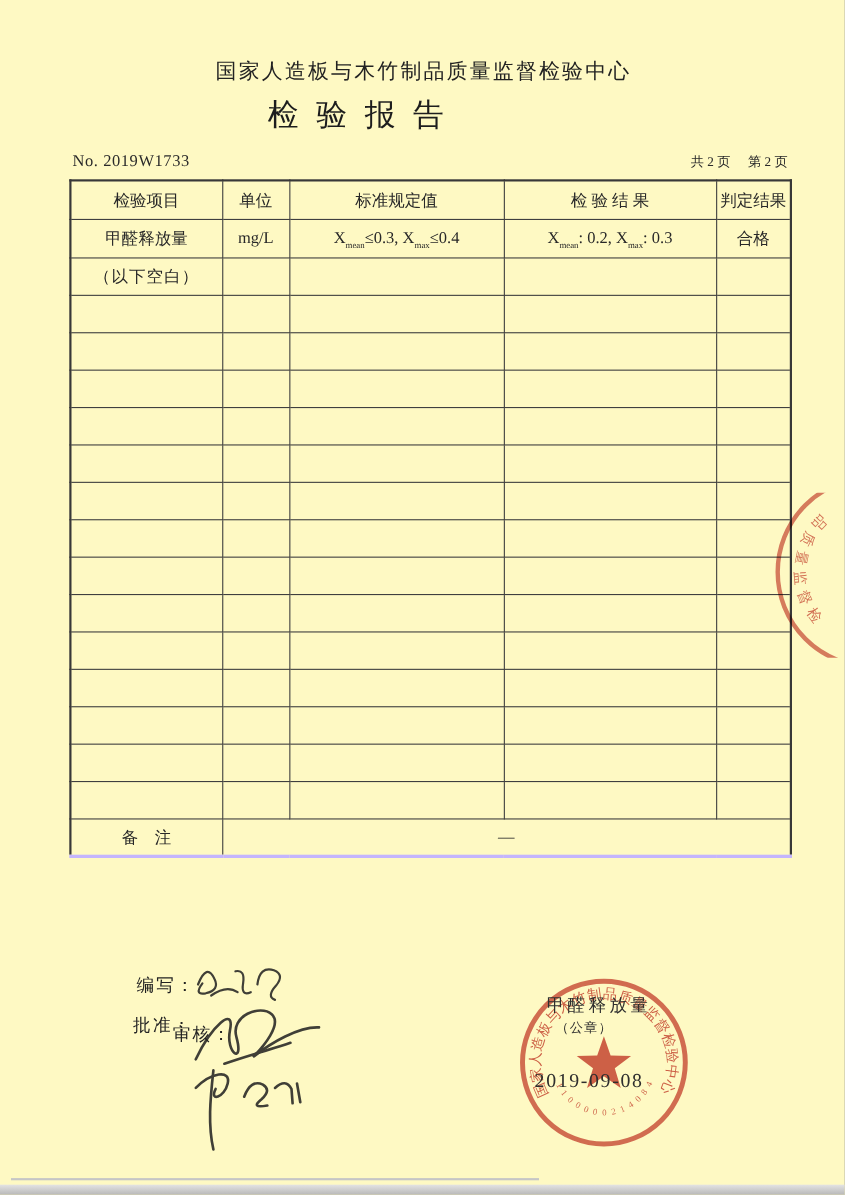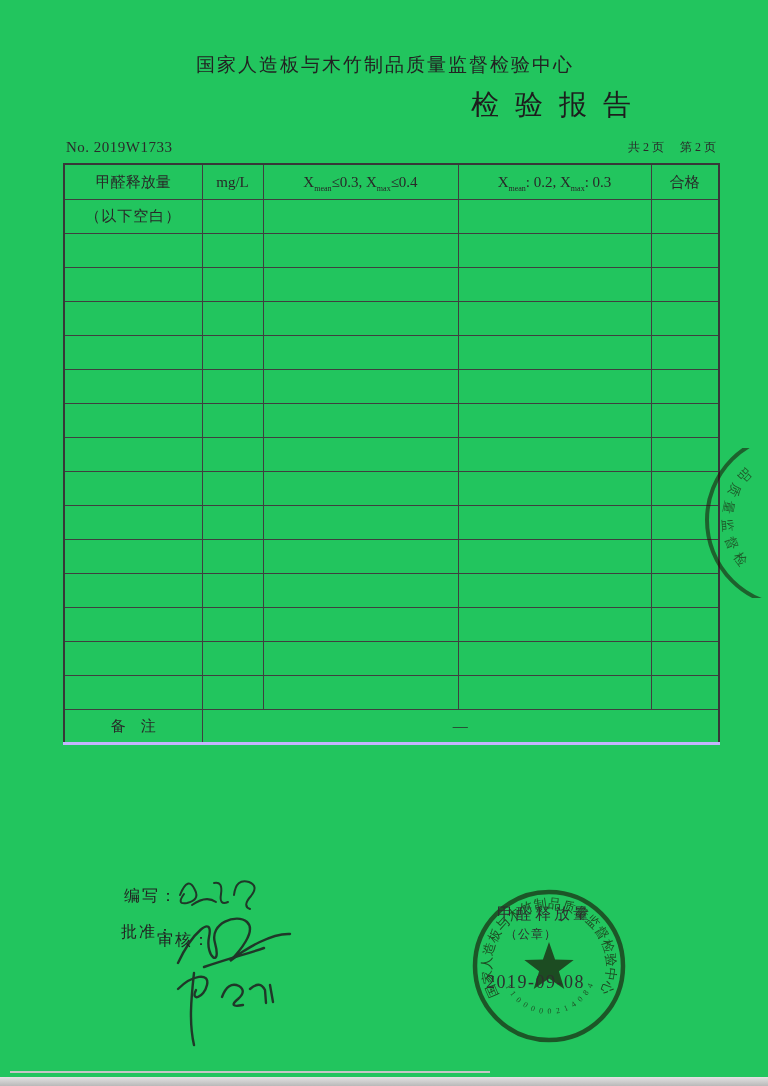--- a/index.html
+++ b/index.html
@@ -1,33 +1,33 @@
 <!DOCTYPE html>
 <html><head>
 <meta charset="utf-8">
 <style>
   html,body{margin:0;padding:0;}
   body{background:#888;}
   .page{
     position:relative;
     width:768px;height:1086px;
     margin:0 auto;
-    background:#22c55e;
+    background:#fef9c3;
     overflow:hidden;
     font-family:"Liberation Serif","DejaVu Serif",serif;
     color:#262626;
   }
   .institution{
     position:absolute;top:52px;left:0;width:768px;
     text-align:center;font-size:19px;letter-spacing:2px;text-indent:2px;
     color:#222;
   }
   .report-title{
     position:absolute;top:86px;left:0;width:647px;
-    text-align:right;font-size:28px;letter-spacing:16px;text-indent:16px;
+    text-align:center;font-size:28px;letter-spacing:16px;text-indent:16px;
     color:#1d1d1d;font-weight:normal;margin:0;
   }
   .report-no{
     position:absolute;top:139px;left:66px;font-size:15px;letter-spacing:.5px;color:#2a2a2a;
   }
   .pages{
     position:absolute;top:139px;right:52px;display:flex;gap:16px;font-size:12px;color:#2a2a2a;
   }
   table.report{
     position:absolute;left:63px;top:163px;width:655px;
@@ -77,20 +77,27 @@
   <table class="report">
     <colgroup>
       <col style="width:138px">
         <col style="width:61px">
         <col style="width:195px">
         <col style="width:193px">
         <col style="width:68px">
     </colgroup>
     <tbody>
       <tr class="h36">
+        <td>检验项目</td>
+        <td>单位</td>
+        <td>标准规定值</td>
+        <td>检 验 结 果</td>
+        <td>判定结果</td>
+      </tr>
+      <tr class="h36">
         <td class="data-cell">甲醛释放量</td>
         <td class="data-cell">mg/L</td>
         <td class="data-cell"><span>X</span><sub class="formula-sub">mean</sub><span>≤0.3, X</span><sub class="formula-sub">max</sub><span>≤0.4</span></td>
         <td class="data-cell"><span>X</span><sub class="formula-sub">mean</sub><span>: 0.2, X</span><sub class="formula-sub">max</sub><span>: 0.3</span></td>
         <td class="data-cell">合格</td>
       </tr>
       <tr class="h35">
         <td class="blank-note">（以下空白）</td>
         <td></td>
           <td></td>

